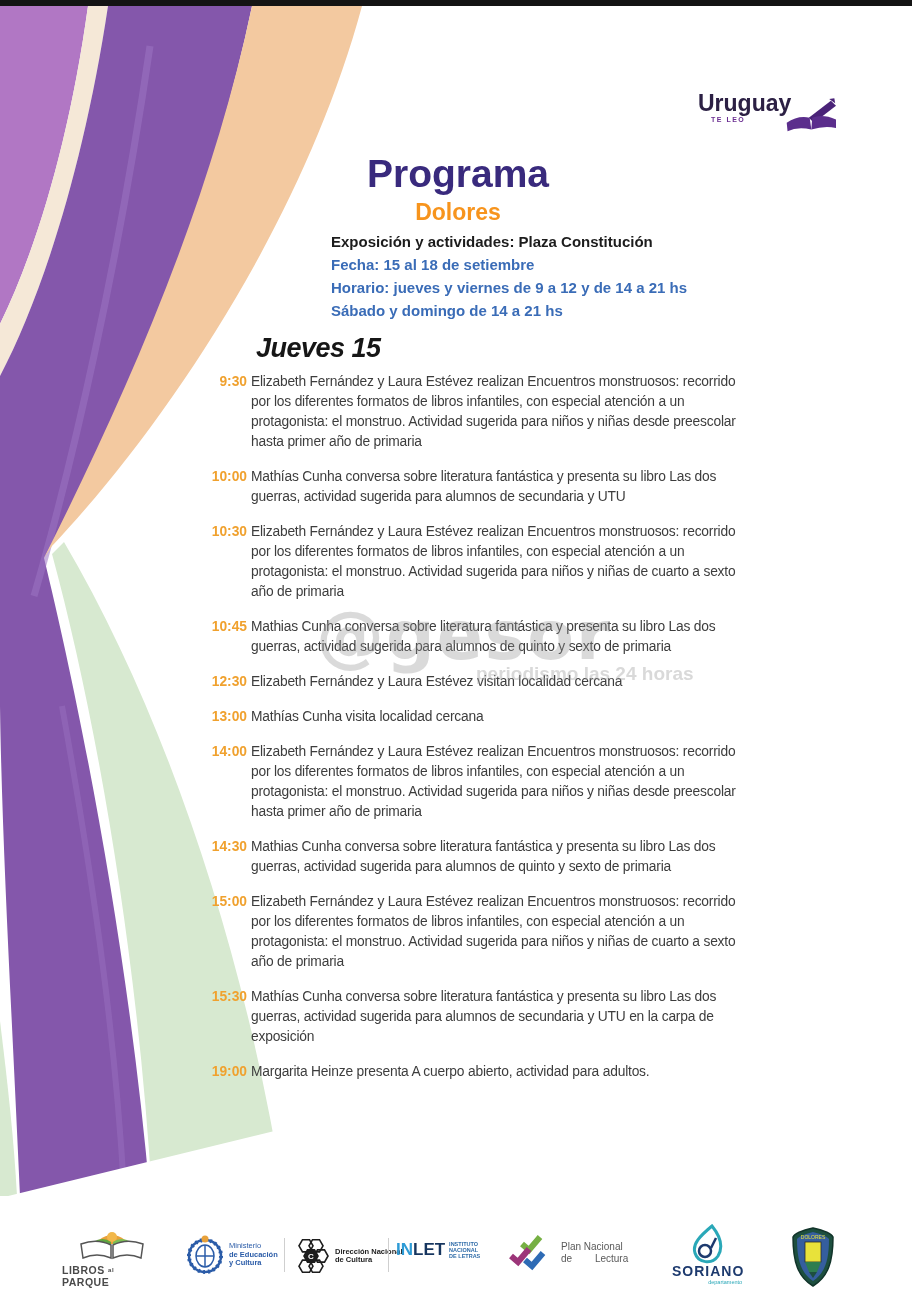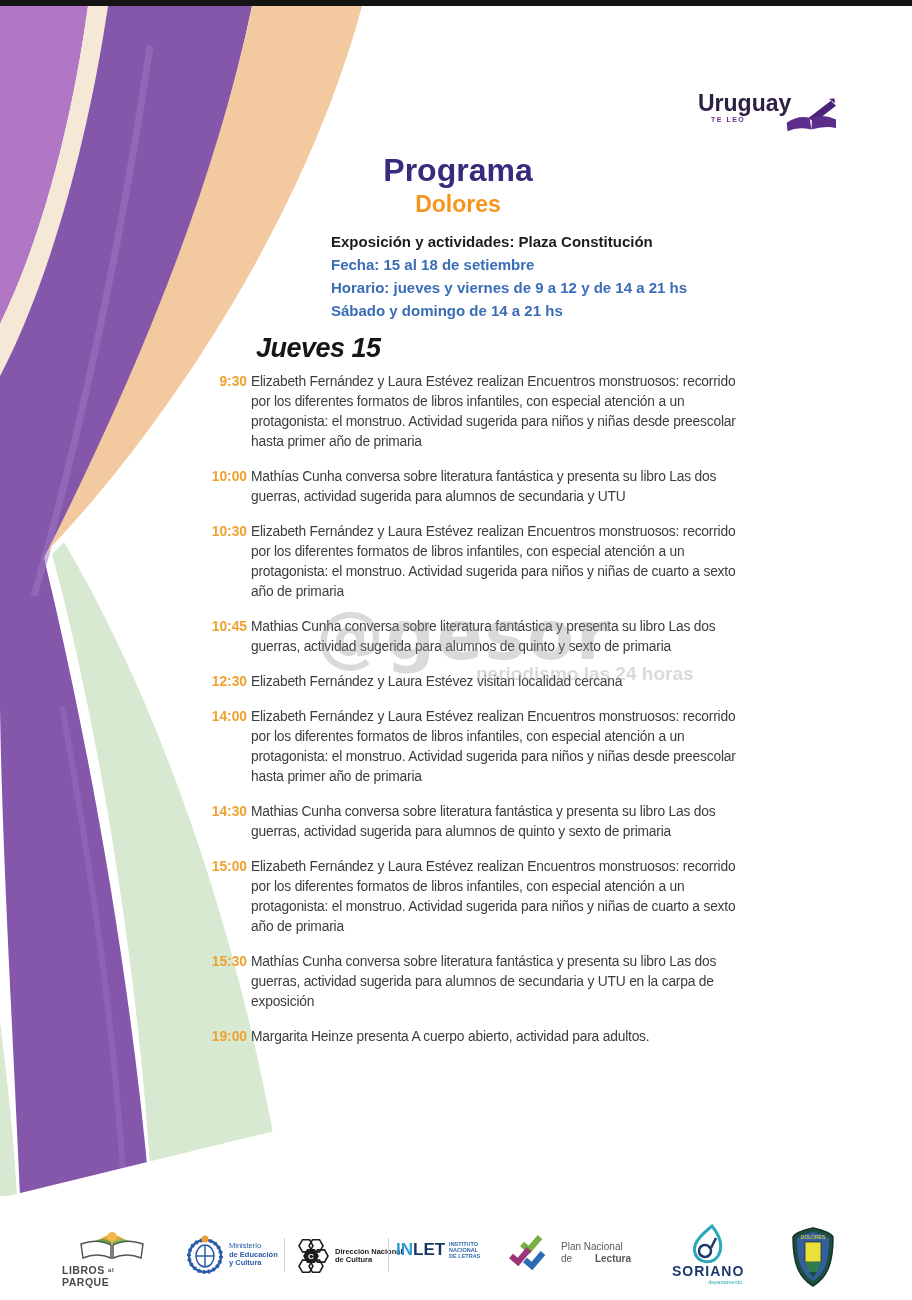--- a/index.html
+++ b/index.html
@@ -10,21 +10,21 @@
 
   
   .uy-logo{position:absolute;left:698px;top:92px;width:140px;height:52px;display:flex;align-items:flex-start;}
   .uy-text{line-height:1;}
   .uy-brand{font-size:23px;font-weight:bold;color:#2c2044;letter-spacing:0px;}
   .uy-tag{font-size:7px;font-weight:bold;color:#6a2d91;letter-spacing:1.5px;margin-left:13px;margin-top:1px;}
   .uy-book{margin-left:-6px;margin-top:2px;}
 
   
   .title-block{position:absolute;left:330px;top:152px;width:256px;text-align:center;line-height:1.15;}
-  .title-main{font-size:32px;font-weight:800;color:#392a7d;}
+  .title-main{font-size:39px;font-weight:800;color:#392a7d;}
   .title-sub{font-size:23px;font-weight:800;color:#f7941d;margin-top:2px;}
 
   
   .info-block{position:absolute;left:331px;top:230px;line-height:23px;font-size:15px;font-weight:bold;}
   .info-venue{color:#1c1c1c;}
   .info-blue{color:#3a6cb7;}
 
   
   .day-heading{position:absolute;left:256px;top:333px;font-size:27px;font-weight:800;
                font-style:italic;color:#161616;letter-spacing:-0.5px;}
@@ -53,21 +53,21 @@
   .f-sep{position:absolute;top:16px;width:1px;height:34px;background:#cfcfcf;}
   .sep1{left:284px;} .sep2{left:388px;}
   .f-dnc{left:292px;top:14px;}
   .dnc-text{margin-left:5px;font-size:7.5px;line-height:8.5px;color:#222;font-weight:bold;}
   .f-inlet{left:396px;top:18px;}
   .inlet-name{font-size:17px;font-weight:700;letter-spacing:0px;}
   .inlet-in{color:#2e9bd6;} .inlet-let{color:#16355f;}
   .inlet-sub{margin-left:4px;font-size:5.5px;line-height:6px;color:#2e6ba8;font-weight:bold;}
   .f-pnl{left:508px;top:12px;}
   .pnl-text{margin-left:7px;font-size:10px;line-height:12px;color:#5a5a5a;}
-  .pnl-text .b{font-weight:bold;padding-left:20px;}
+  .pnl-text .b{font-weight:normal;padding-left:20px;}
   .f-soriano{left:672px;top:2px;flex-direction:column;}
   .soriano-name{font-size:14px;font-weight:800;color:#1d3a6e;letter-spacing:1px;margin-top:-3px;}
   .soriano-sub{font-size:5.5px;color:#2aa8b8;margin-left:34px;margin-top:0px;}
   .f-crest{left:789px;top:4px;}
 </style>
 </head>
 <body>
 
 <div class="page">
 
@@ -131,20 +131,24 @@
     <div class="sched-row">
       <div class="sched-time">10:45</div>
       <div class="sched-text">Mathias Cunha conversa sobre literatura fantástica y presenta su libro Las dos guerras, actividad sugerida para alumnos de quinto y sexto de primaria</div>
     </div>
 
     <div class="sched-row">
       <div class="sched-time">12:30</div>
       <div class="sched-text">Elizabeth Fernández y Laura Estévez visitan localidad cercana</div>
     </div>
 
+    <div class="sched-row">
+      <div class="sched-time">13:00</div>
+      <div class="sched-text">Mathías Cunha visita localidad cercana</div>
+    </div>
 
     <div class="sched-row">
       <div class="sched-time">14:00</div>
       <div class="sched-text">Elizabeth Fernández y Laura Estévez realizan Encuentros monstruosos: recorrido por los diferentes formatos de libros infantiles, con especial atención a un protagonista: el monstruo. Actividad sugerida para niños y niñas desde preescolar hasta primer año de primaria</div>
     </div>
 
     <div class="sched-row">
       <div class="sched-time">14:30</div>
       <div class="sched-text">Mathias Cunha conversa sobre literatura fantástica y presenta su libro Las dos guerras, actividad sugerida para alumnos de quinto y sexto de primaria</div>
     </div>

